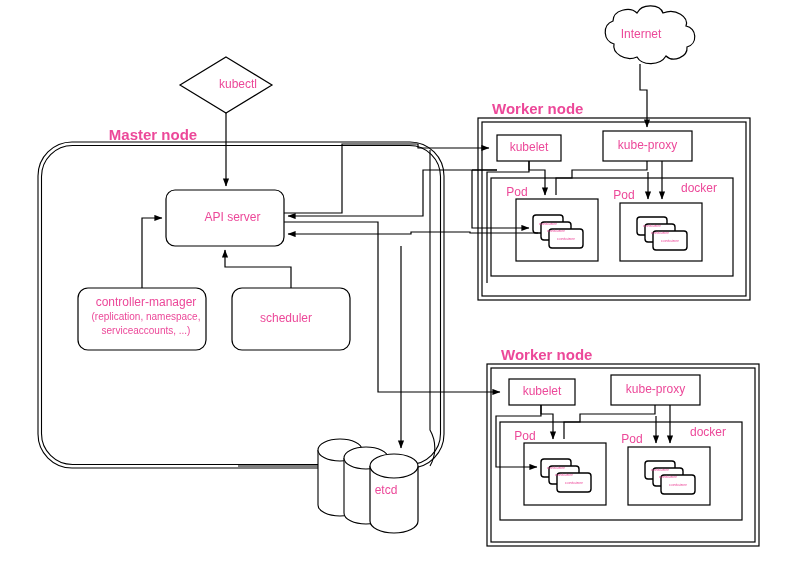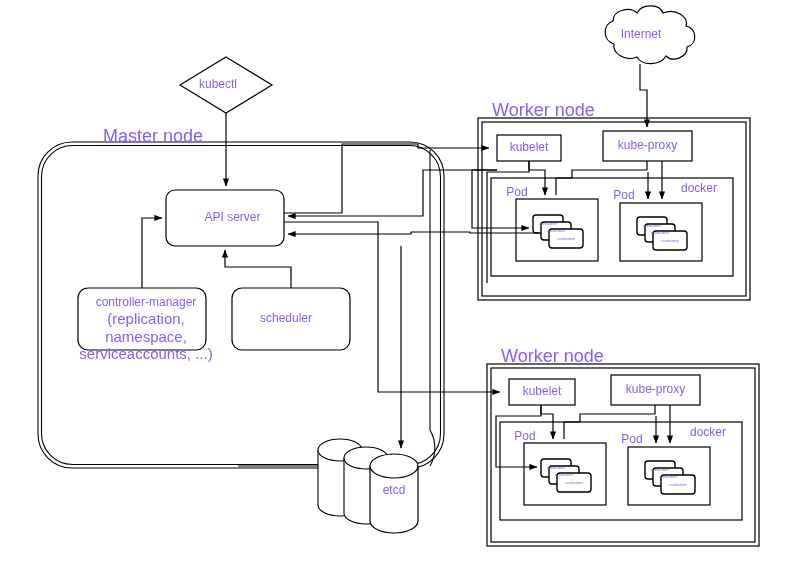--- a/index.html
+++ b/index.html
@@ -18,27 +18,27 @@
   #svg-layer{
     position:absolute;
     left:0; top:0;
     width:793px;
     height:573px;
   }
   .lbl{
     position:absolute;
     font-size:12px;
     line-height:1.15;
-    color:#8b5cf6;
+    color:#ec4899;
     text-align:center;
     white-space:nowrap;
     pointer-events:none;
   }
-  .lbl-bold{ font-weight:normal; font-size:18px; }
-  .lbl-tiny{ font-size:15px;margin-top:12px; }
+  .lbl-bold{ font-weight:bold; font-size:15px; }
+  .lbl-tiny{ font-size:10px;margin-top:12px; }
   .lbl-micro{ font-size:4.4px; }
   .lbl-wrap{ white-space:normal; }
 </style>
 </head>
 <body>
 
 <div id="stage">
 
   <svg id="svg-layer" viewBox="0 0 793 573" xmlns="http://www.w3.org/2000/svg">
     <defs>
@@ -173,35 +173,35 @@
       <path d="M541,405 L541,416 L496,416 L496,467 L537,467" stroke="#000" stroke-width="1.2" marker-end="url(#arrow)" fill="none"></path>
       <path d="M655,405 L655,414 L580,414 L580,422 L564,422 L564,439" stroke="#000" stroke-width="1.2" fill="none"></path>
       <path d="M670,405 L670,443" stroke="#000" stroke-width="1.2" marker-end="url(#arrow)" fill="none"></path>
       <path d="M656,416 L656,443" stroke="#000" stroke-width="1.2" marker-end="url(#arrow)" fill="none"></path>
 
     </g>
   </svg>
 
   <div class="lbl" style="left:612px; top:28px; width:58px;">Internet</div>
 
-  <div class="lbl" style="left:188px; top:78px; width:60px;">kubectl</div>
+  <div class="lbl" style="left:208px; top:78px; width:60px;">kubectl</div>
 
   <div class="lbl lbl-bold" style="left:52px; top:126px; width:110px; text-align:center;margin-left:46px;">Master node</div>
 
   <div class="lbl" style="left:166px; top:211px; width:133px;">API server</div>
 
   <div class="lbl lbl-wrap" style="left:78px; top:296px; width:136px;">
     <span>controller-manager</span><br>
     <span class="lbl-tiny">(replication, namespace,</span><br>
     <span class="lbl-tiny">serviceaccounts, ...)</span>
   </div>
 
   <div class="lbl" style="left:232px; top:312px; width:108px;">scheduler</div>
 
-  <div class="lbl" style="left:370px; top:484px; width:48px;">etcd</div>
+  <div class="lbl" style="left:362px; top:484px; width:48px;">etcd</div>
 
   <div class="lbl lbl-bold" style="left:492px; top:100px; width:110px; text-align:left;">Worker node</div>
   <div class="lbl" style="left:497px; top:141px; width:64px;">kubelet</div>
   <div class="lbl" style="left:603px; top:139px; width:89px;">kube-proxy</div>
   <div class="lbl" style="left:672px; top:182px; width:54px;">docker</div>
   <div class="lbl" style="left:500px; top:186px; width:34px;">Pod</div>
   <div class="lbl" style="left:607px; top:189px; width:34px;">Pod</div>
   <div class="lbl lbl-micro" style="left:533px; top:221px; width:30px;">container</div>
   <div class="lbl lbl-micro" style="left:541px; top:228px; width:30px;">container</div>
   <div class="lbl lbl-micro" style="left:549px; top:236px; width:34px;">container</div>

